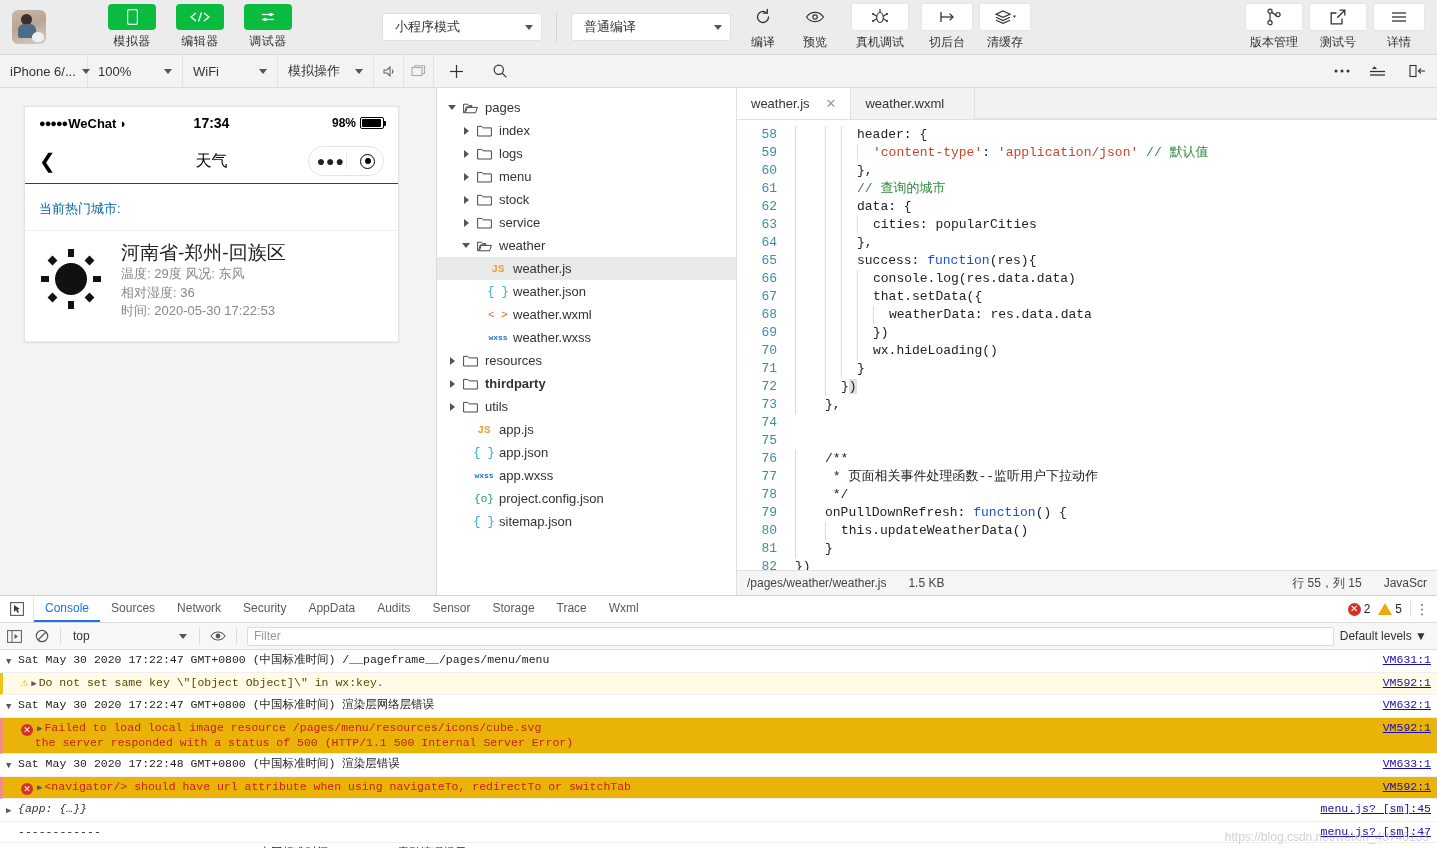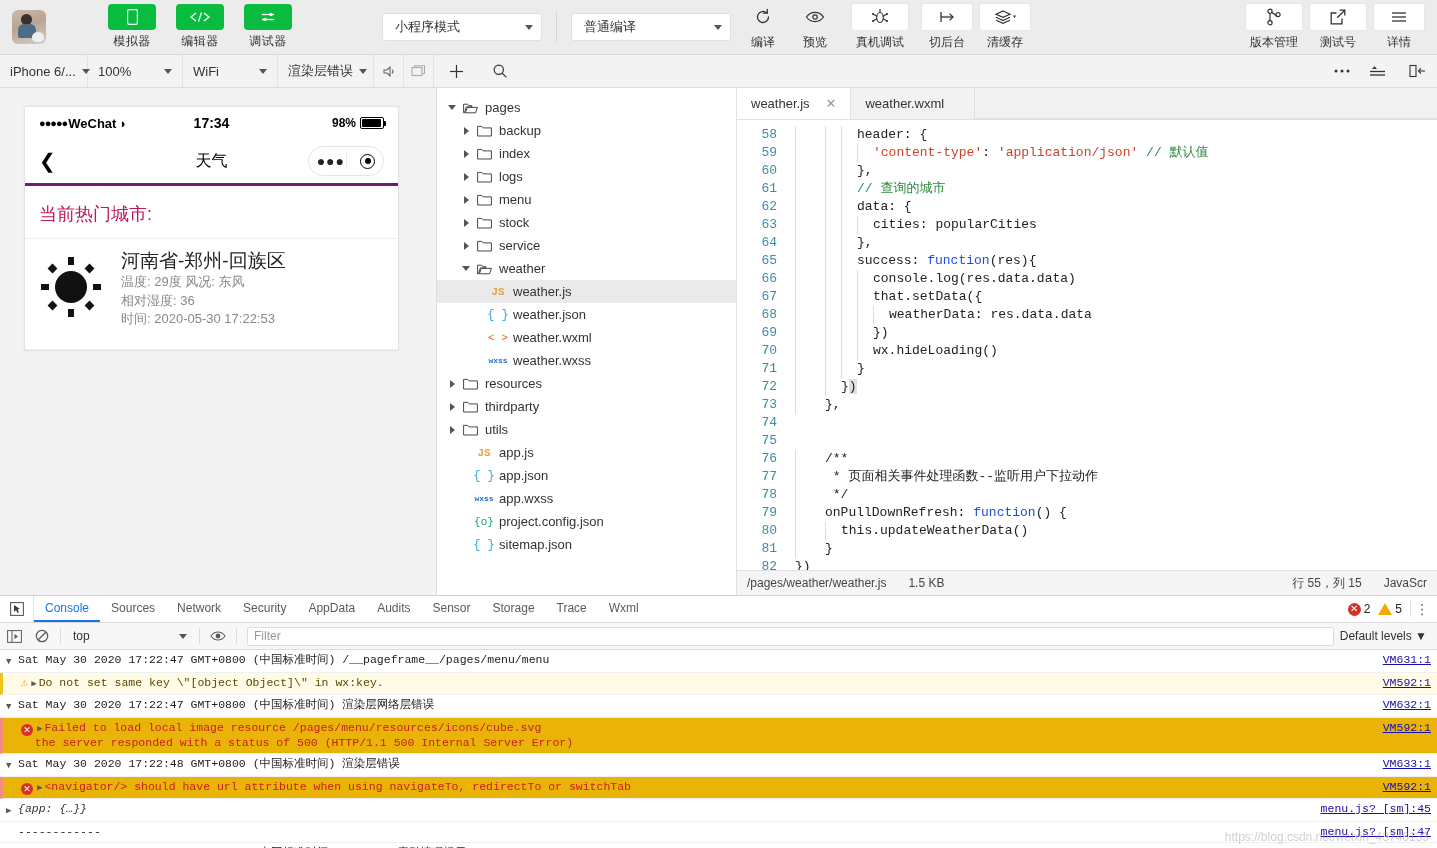--- a/index.html
+++ b/index.html
@@ -107,21 +107,21 @@
     margin-left:auto; width:76px; height:30px; border:1px solid #e4e4e4; border-radius:15px;
     display:flex; align-items:center; justify-content:space-around; background:#fff;
     position:relative; z-index:2;
   }
   .nav-caps .ddd { letter-spacing:1px; font-size:14px; line-height:0; }
   .cap-div { position:absolute; left:50%; top:6px; bottom:6px; width:1px; background:#e8e8e8;}
   .tgt { width:15px;height:15px;border:1.6px solid #000;border-radius:50%;display:flex;align-items:center;justify-content:center;}
   .tgt i{width:6px;height:6px;border-radius:50%;background:#000;display:block;}
 
   .wx-body { background:#fff; }
-  .wx-sec-label { padding:16px 14px 12px; font-size:18px; color:#be185d; border-top:3px solid #701a75; }
+  .wx-sec-label { padding:16px 14px 12px; font-size:13px; color:#0369a1; border-top:1px solid #701a75; }
   .wx-card { display:flex; align-items:flex-start; gap:18px; padding:10px 14px 20px;
     border-top:1px solid #eee; border-bottom:1px solid #eee; }
   .sun { width:64px; height:64px; flex:0 0 64px; position:relative; margin-top:6px;}
   .sun .core{position:absolute;left:16px;top:16px;width:32px;height:32px;border-radius:50%;background:#111;}
   .sun .ray{position:absolute;background:#111;}
   .wx-info .city { font-size:19px; color:#222; line-height:1.25; }
   .wx-info .ln { font-size:13px; color:#888; line-height:1.45; }
 
   
   .tree {
@@ -382,21 +382,21 @@
     </div>
     <div class="sb-cell" style="width:95px">
       <span>100%</span>
       <span class="cvt" style="margin-left:auto"></span>
     </div>
     <div class="sb-cell" style="width:95px">
       <span>WiFi</span>
       <span class="cvt" style="margin-left:auto"></span>
     </div>
     <div class="sb-cell" style="width:96px">
-      <span>渲染层错误</span>
+      <span>模拟操作</span>
       <span class="cvt" style="margin-left:auto"></span>
     </div>
     <div class="sb-icon">
       <svg width="13" height="13" viewBox="0 0 13 13">
           <polygon points="2,5 5,5 8,2 8,11 5,8 2,8" fill="none" stroke="#666" stroke-width="1.1"></polygon>
           <path d="M10 4.5 A3 3 0 0 1 10 8.5" fill="none" stroke="#666" stroke-width="1.1"></path>
         </svg>
     </div>
     <div class="sb-icon">
       <svg width="15" height="13" viewBox="0 0 15 13">
@@ -508,31 +508,20 @@
         </div>
         <div class="tr-row" style="padding-left: 22px;">
           <span class="tw">
             <span class="ar"></span>
           </span>
           <span class="ficon">
             <svg width="15" height="12" viewBox="0 0 15 12">
               <path d="M0.6 11V1.4h4.2l1.3 1.5h8.3V11Z" fill="none" stroke="#333" stroke-width="0.9"></path>
             </svg>
           </span>
-          <span class="tr-lbl">backup</span>
-        </div>
-        <div class="tr-row" style="padding-left: 22px;">
-          <span class="tw">
-            <span class="ar"></span>
-          </span>
-          <span class="ficon">
-            <svg width="15" height="12" viewBox="0 0 15 12">
-              <path d="M0.6 11V1.4h4.2l1.3 1.5h8.3V11Z" fill="none" stroke="#333" stroke-width="0.9"></path>
-            </svg>
-          </span>
           <span class="tr-lbl">index</span>
         </div>
         <div class="tr-row" style="padding-left: 22px;">
           <span class="tw">
             <span class="ar"></span>
           </span>
           <span class="ficon">
             <svg width="15" height="12" viewBox="0 0 15 12">
               <path d="M0.6 11V1.4h4.2l1.3 1.5h8.3V11Z" fill="none" stroke="#333" stroke-width="0.9"></path>
             </svg>
@@ -615,21 +604,21 @@
           <span class="tw">
             <span class="ar"></span>
           </span>
           <span class="ficon">
             <svg width="15" height="12" viewBox="0 0 15 12">
               <path d="M0.6 11V1.4h4.2l1.3 1.5h8.3V11Z" fill="none" stroke="#333" stroke-width="0.9"></path>
             </svg>
           </span>
           <span class="tr-lbl">resources</span>
         </div>
-        <div class="tr-row" style="padding-left: 8px;">
+        <div class="tr-row" style="padding-left: 8px; font-weight: bold;">
           <span class="tw">
             <span class="ar"></span>
           </span>
           <span class="ficon">
             <svg width="15" height="12" viewBox="0 0 15 12">
               <path d="M0.6 11V1.4h4.2l1.3 1.5h8.3V11Z" fill="none" stroke="#333" stroke-width="0.9"></path>
             </svg>
           </span>
           <span class="tr-lbl">thirdparty</span>
         </div>

